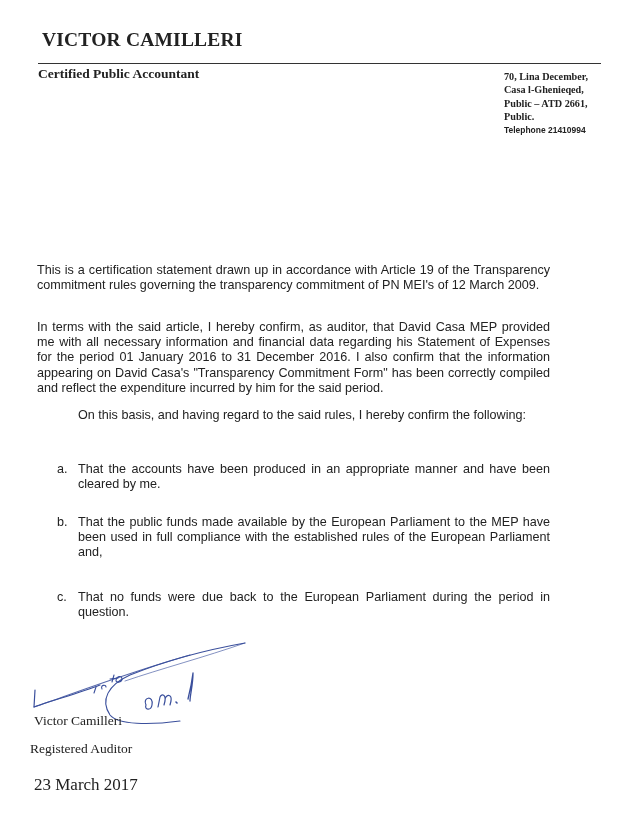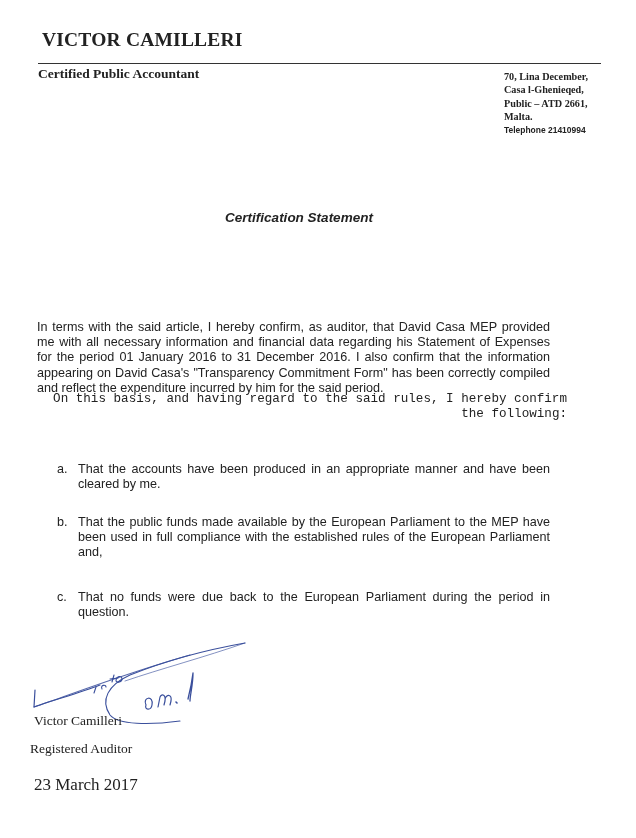--- a/index.html
+++ b/index.html
@@ -93,21 +93,21 @@
     position: absolute;
     left: 37px;
     width: 513px;
     font-size: 12.6px;
     line-height: 15.2px;
     text-align: justify;
     color: #222;
   }
   #p1 { top: 263px; }
   #p2 { top: 320px; }
-  #p3 { top: 392px; text-align: right; width: 530px; font-family: Liberation Mono, monospace; }
+  #p3 { top: 408px; text-align: center; width: 530px; }
 
   .list-item {
     position: absolute;
     left: 57px;
     width: 493px;
     font-size: 12.6px;
     line-height: 15.2px;
     color: #222;
   }
   .list-item .marker {
@@ -161,26 +161,26 @@
 <div class="page">
 
   <div class="lh-name serif">VICTOR CAMILLERI</div>
   <div class="lh-rule"></div>
   <div class="lh-title serif">Certified Public Accountant</div>
 
   <div class="lh-address">
     <span class="addr-line">70, Lina December,</span>
     <span class="addr-line">Casa l-Ghenieqed,</span>
     <span class="addr-line">Public – ATD 2661,</span>
-    <span class="addr-line">Malta.</span>
+    <span class="addr-line">Public.</span>
     <span class="tel-line">Telephone 21410994</span>
   </div>
 
-  <div class="doc-title sans">Certification Statement</div>
-
+
+  <div class="para sans" id="p1">This is a certification statement drawn up in accordance with Article 19 of the Transparency commitment rules governing the transparency commitment of PN MEI's of 12 March 2009.</div>
   <div class="para sans" id="p2">In terms with the said article, I hereby confirm, as auditor, that David Casa MEP provided me with all necessary information and financial data regarding his Statement of Expenses for the period 01 January 2016 to 31 December 2016.  I also confirm that the information appearing on David Casa's "Transparency Commitment Form" has been correctly compiled and reflect the expenditure incurred by him for the said period.</div>
   <div class="para sans" id="p3">On this basis, and having regard to the said rules, I hereby confirm the following:</div>
 
   <div class="list-item sans" id="li-a">
     <span class="marker">a.</span>
     <span class="text">That the accounts have been produced in an appropriate manner and have been cleared by me.</span>
   </div>
   <div class="list-item sans" id="li-b">
     <span class="marker">b.</span>
     <span class="text">That the public funds made available by the European Parliament to the MEP have been used in full compliance with the established rules of the European Parliament and,</span>

